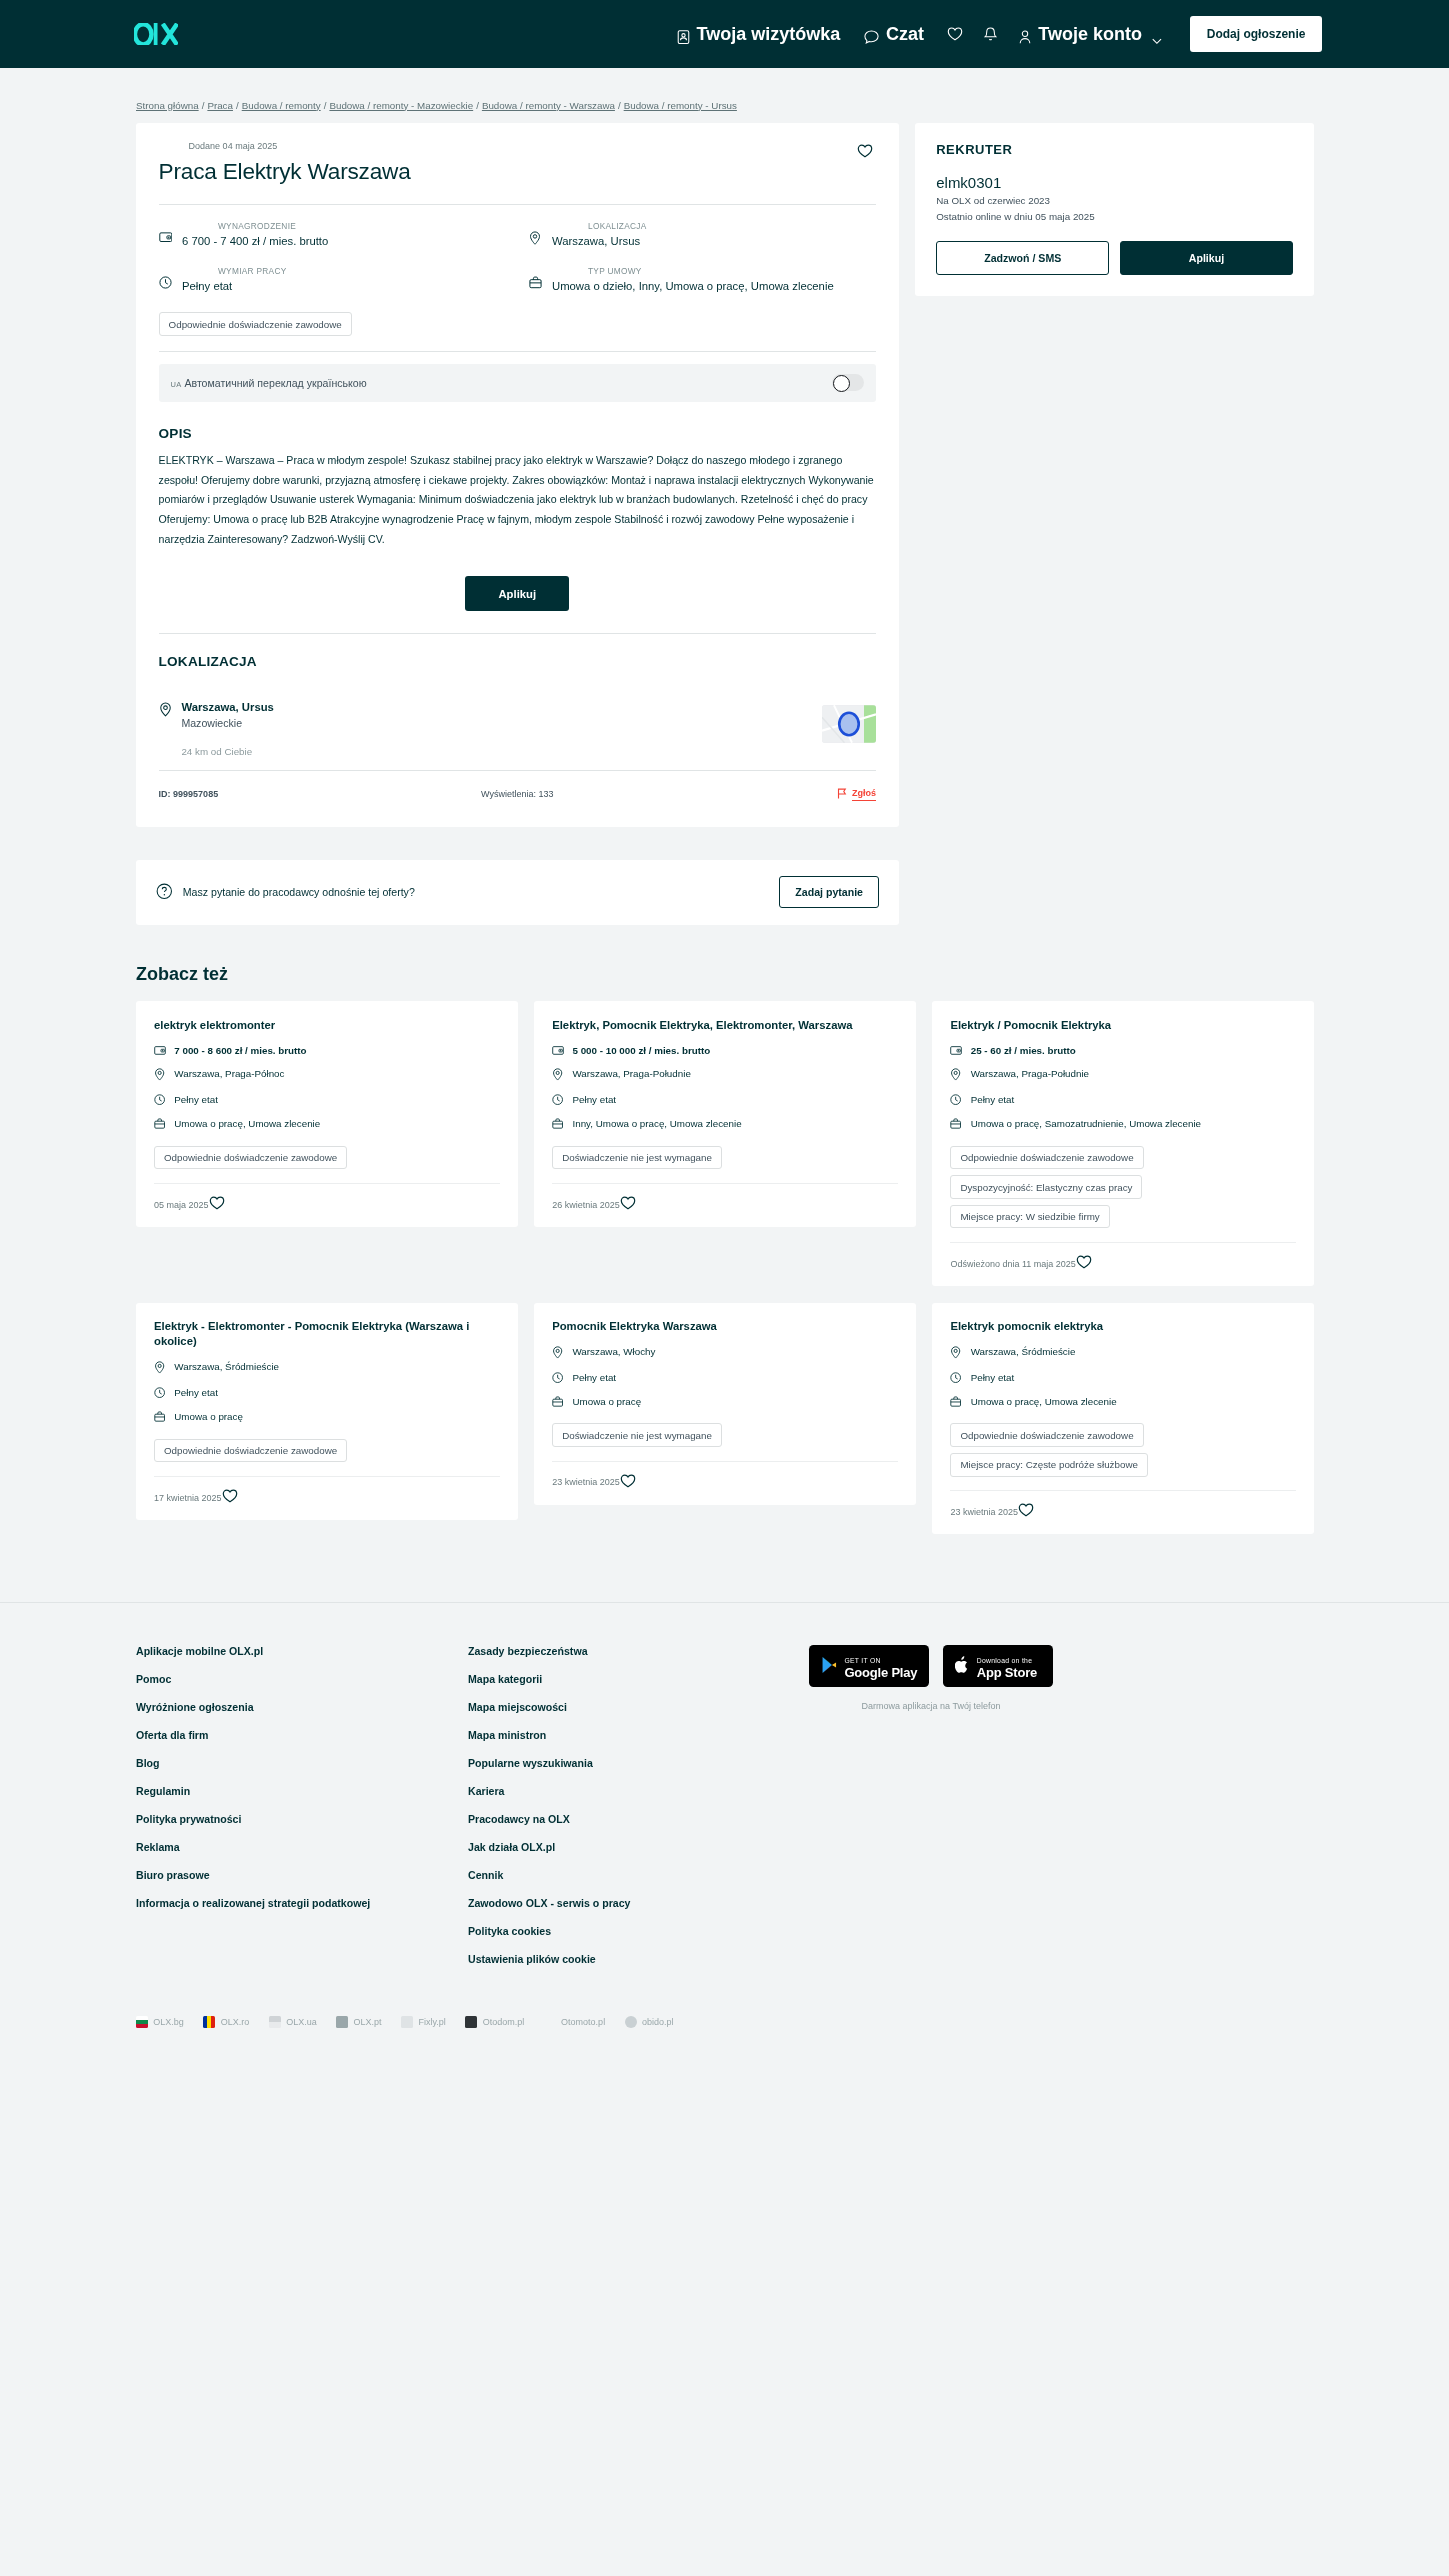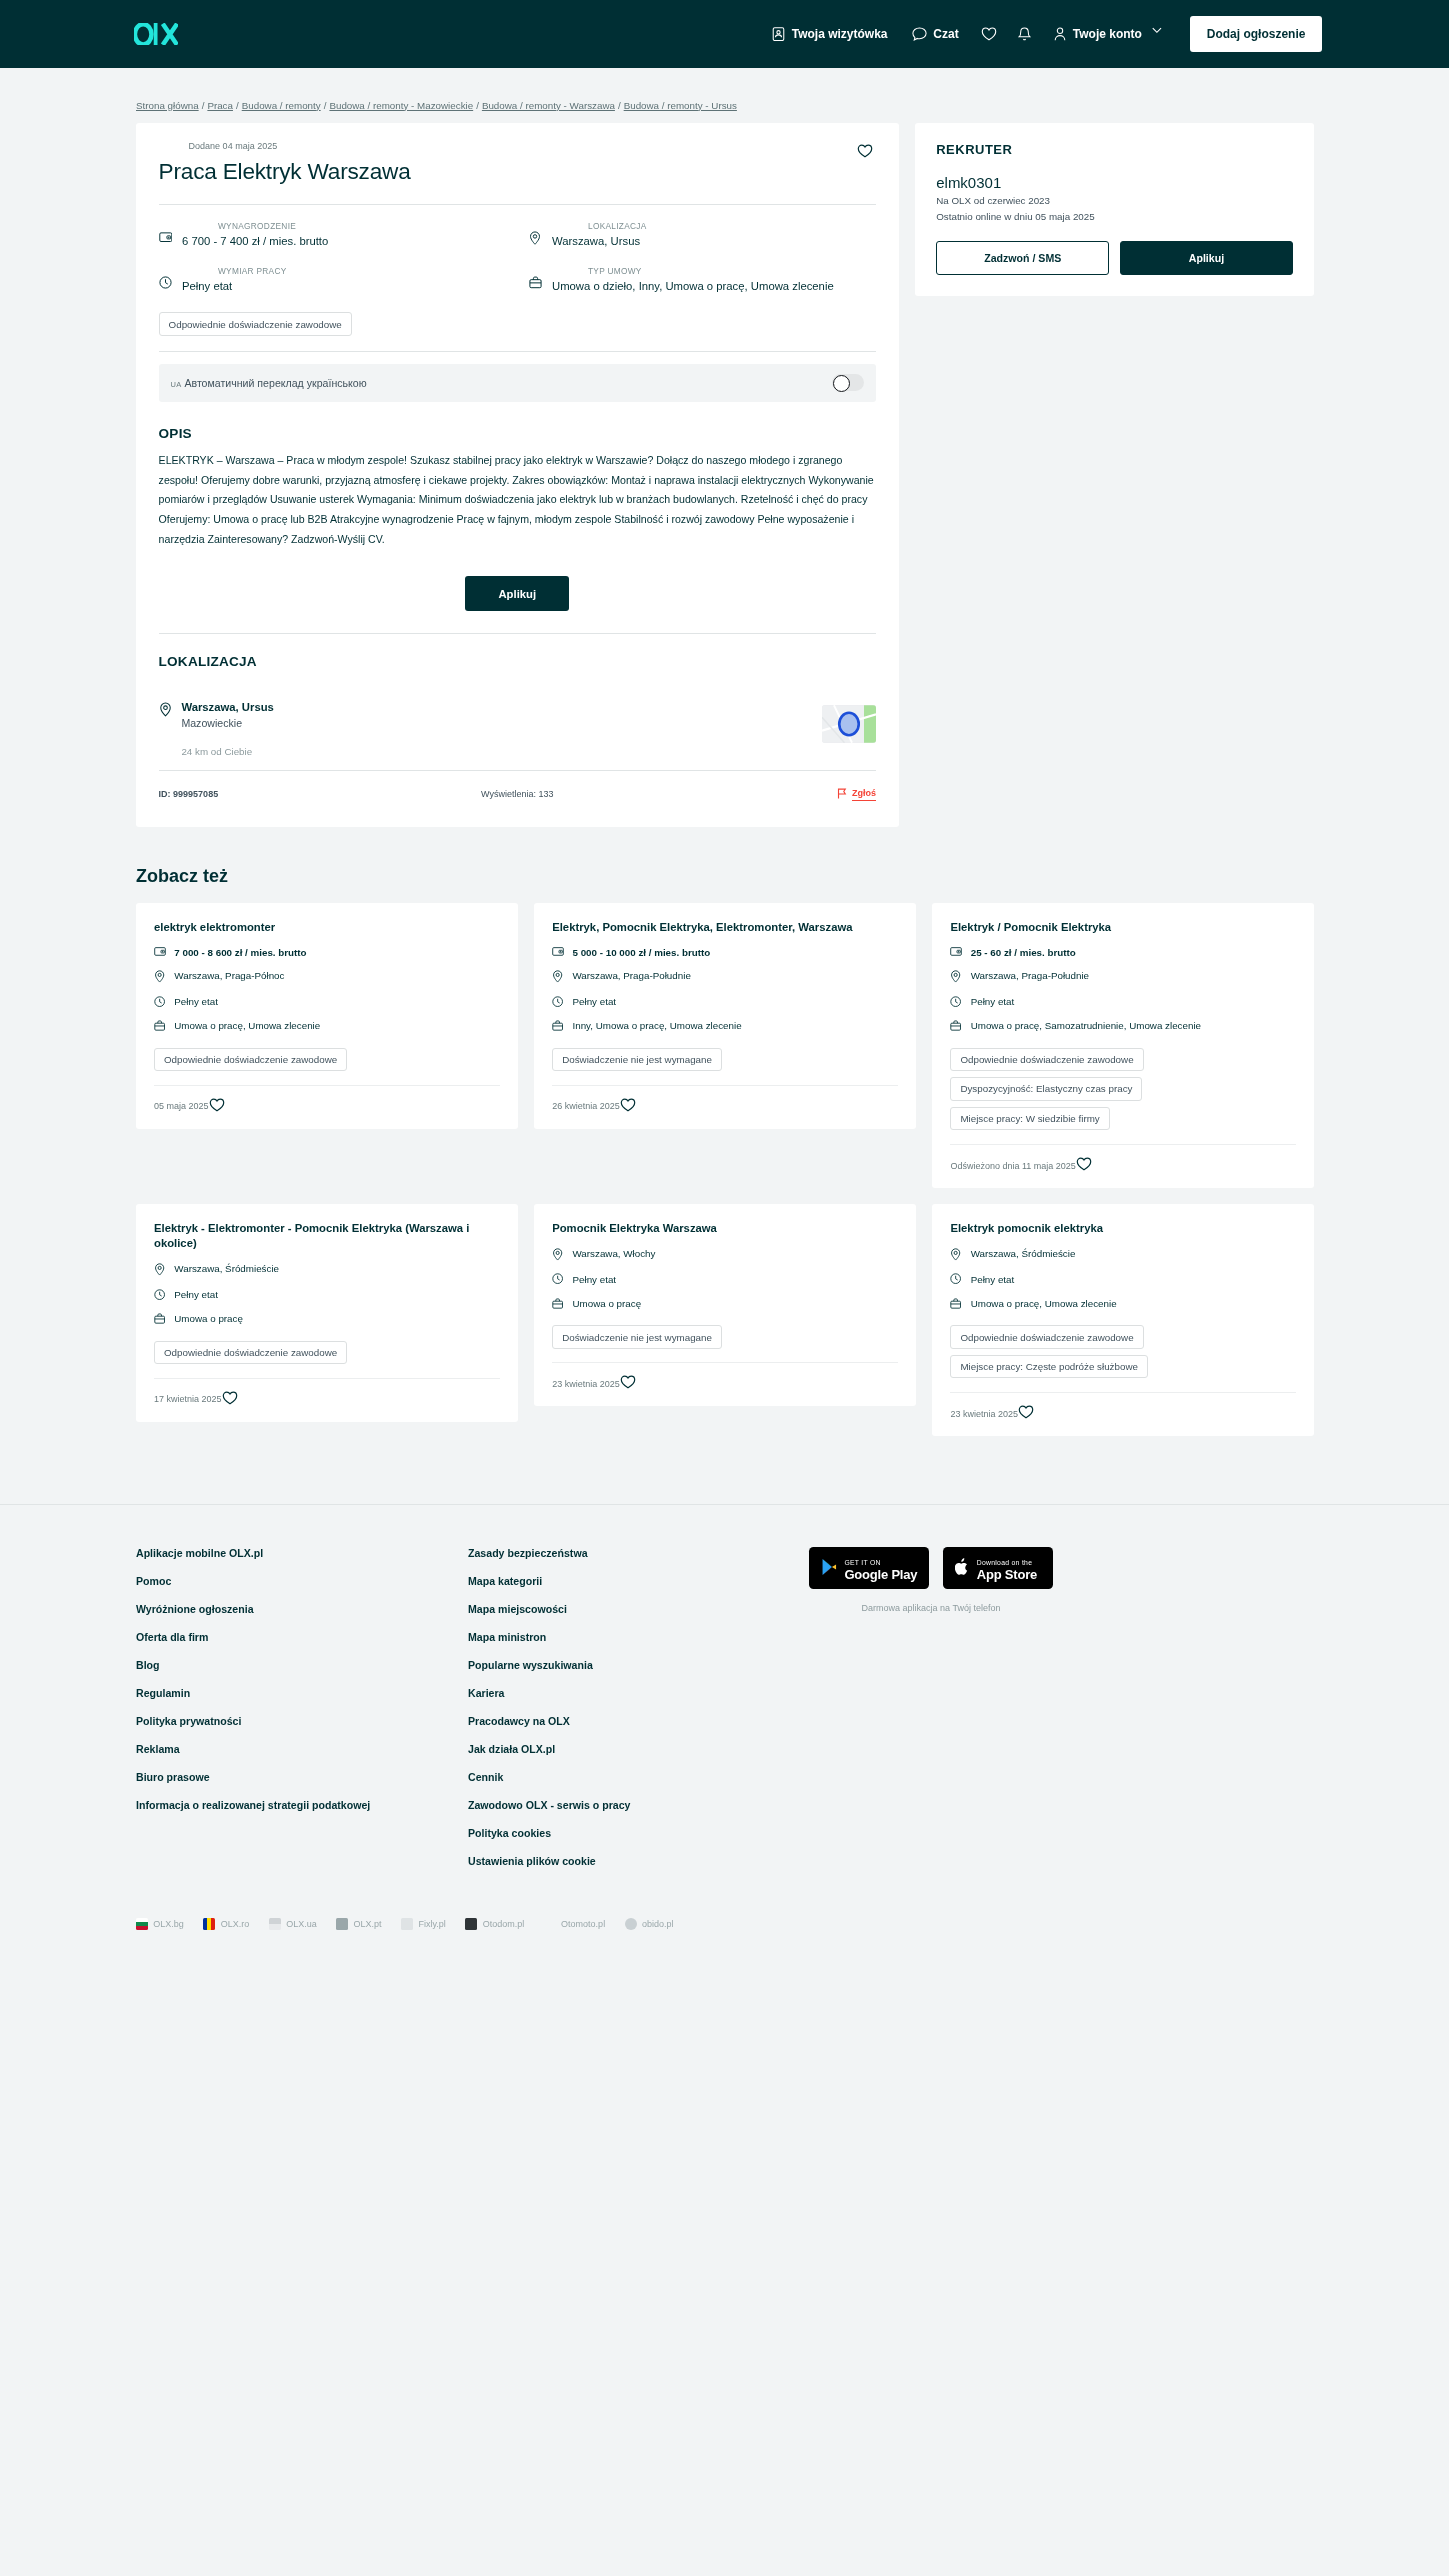--- a/index.html
+++ b/index.html
@@ -29,24 +29,24 @@
   }
   .logo svg { display: block; }
   .nav {
     margin-left: auto;
     display: flex;
     align-items: center;
     gap: 0px;
   }
   .nav-item {
     display: flex;
-    align-items: flex-start;
+    align-items: flex-end;
     gap: 6.8px;
     color: #fff;
-    font-size: 12px;
+    font-size: 18px;
     font-weight: 700;
     padding: 7.5px 12px;
     cursor: pointer;
     white-space: nowrap;
   }
   .nav-item svg { display: block; }
   .nav-icon-only { padding: 7.5px 10.6px; }
   .chev { margin-left: 3px; }
   .btn-add {
     background: #fff;
@@ -526,20 +526,33 @@
             <span>
               <svg width="9.8" height="11.3" viewBox="0 0 13 15" fill="none" stroke="#f44336" stroke-width="1.5">
                 <path d="M2 14V1.5h9l-2 3.2 2 3.2H2"></path>
               </svg>
             </span>
             <span class="u">Zgłoś</span>
           </span>
         </div>
       </div>
 
+      <div class="card question-card">
+        <div class="q-left">
+          <span>
+            <svg width="16.6" height="16.6" viewBox="0 0 22 22" fill="none" stroke="#002f34" stroke-width="1.4">
+              <circle cx="11" cy="11" r="9.5"></circle>
+              <path d="M8.4 8.3c0-1.5 1.2-2.5 2.7-2.5s2.6 1 2.6 2.4c0 1.8-2.5 2-2.5 3.8"></path>
+              <circle cx="11.1" cy="15.5" r="0.95" fill="#002f34" stroke="none"></circle>
+            </svg>
+          </span>
+          <span>Masz pytanie do pracodawcy odnośnie tej oferty?</span>
+        </div>
+        <button class="btn-ask">Zadaj pytanie</button>
+      </div>
 
     </div>
 
     <div class="col-side">
       <div class="card recruiter">
         <div class="rec-head">REKRUTER</div>
         <div class="rec-name">elmk0301</div>
         <div class="rec-sub">Na OLX od czerwiec 2023</div>
         <div class="rec-sub">Ostatnio online w dniu 05 maja 2025</div>
         <div class="rec-btns">

